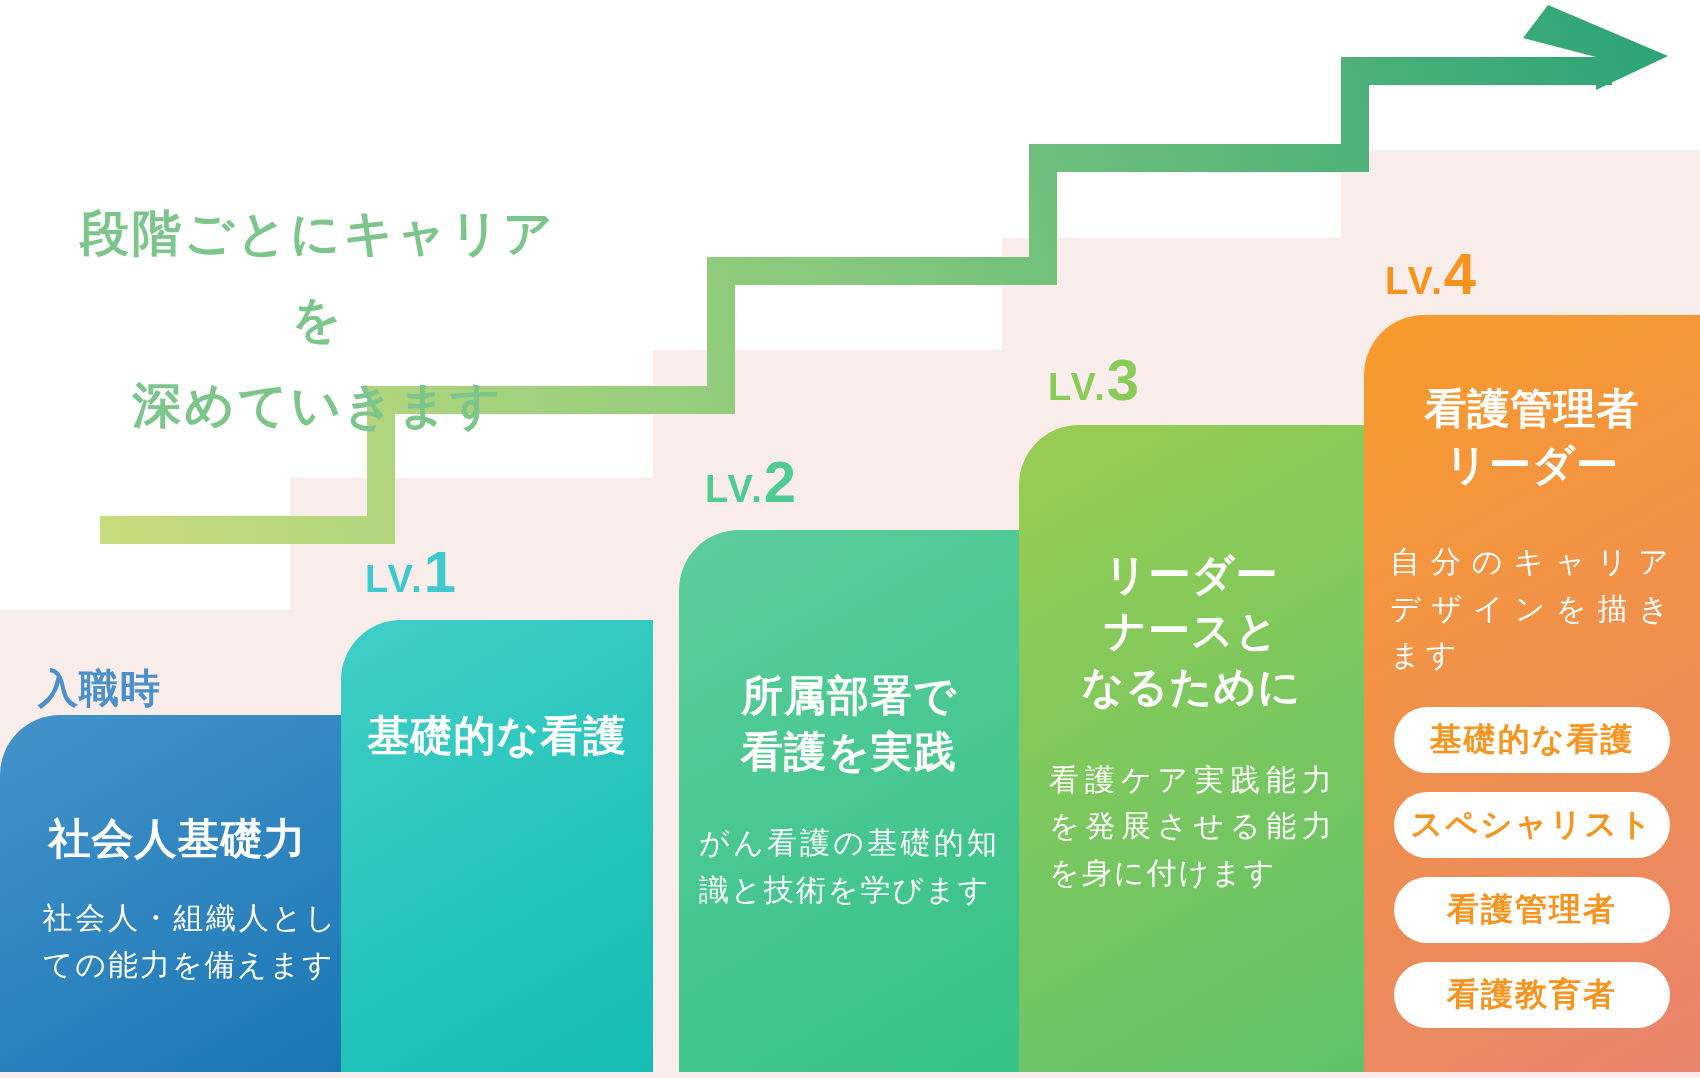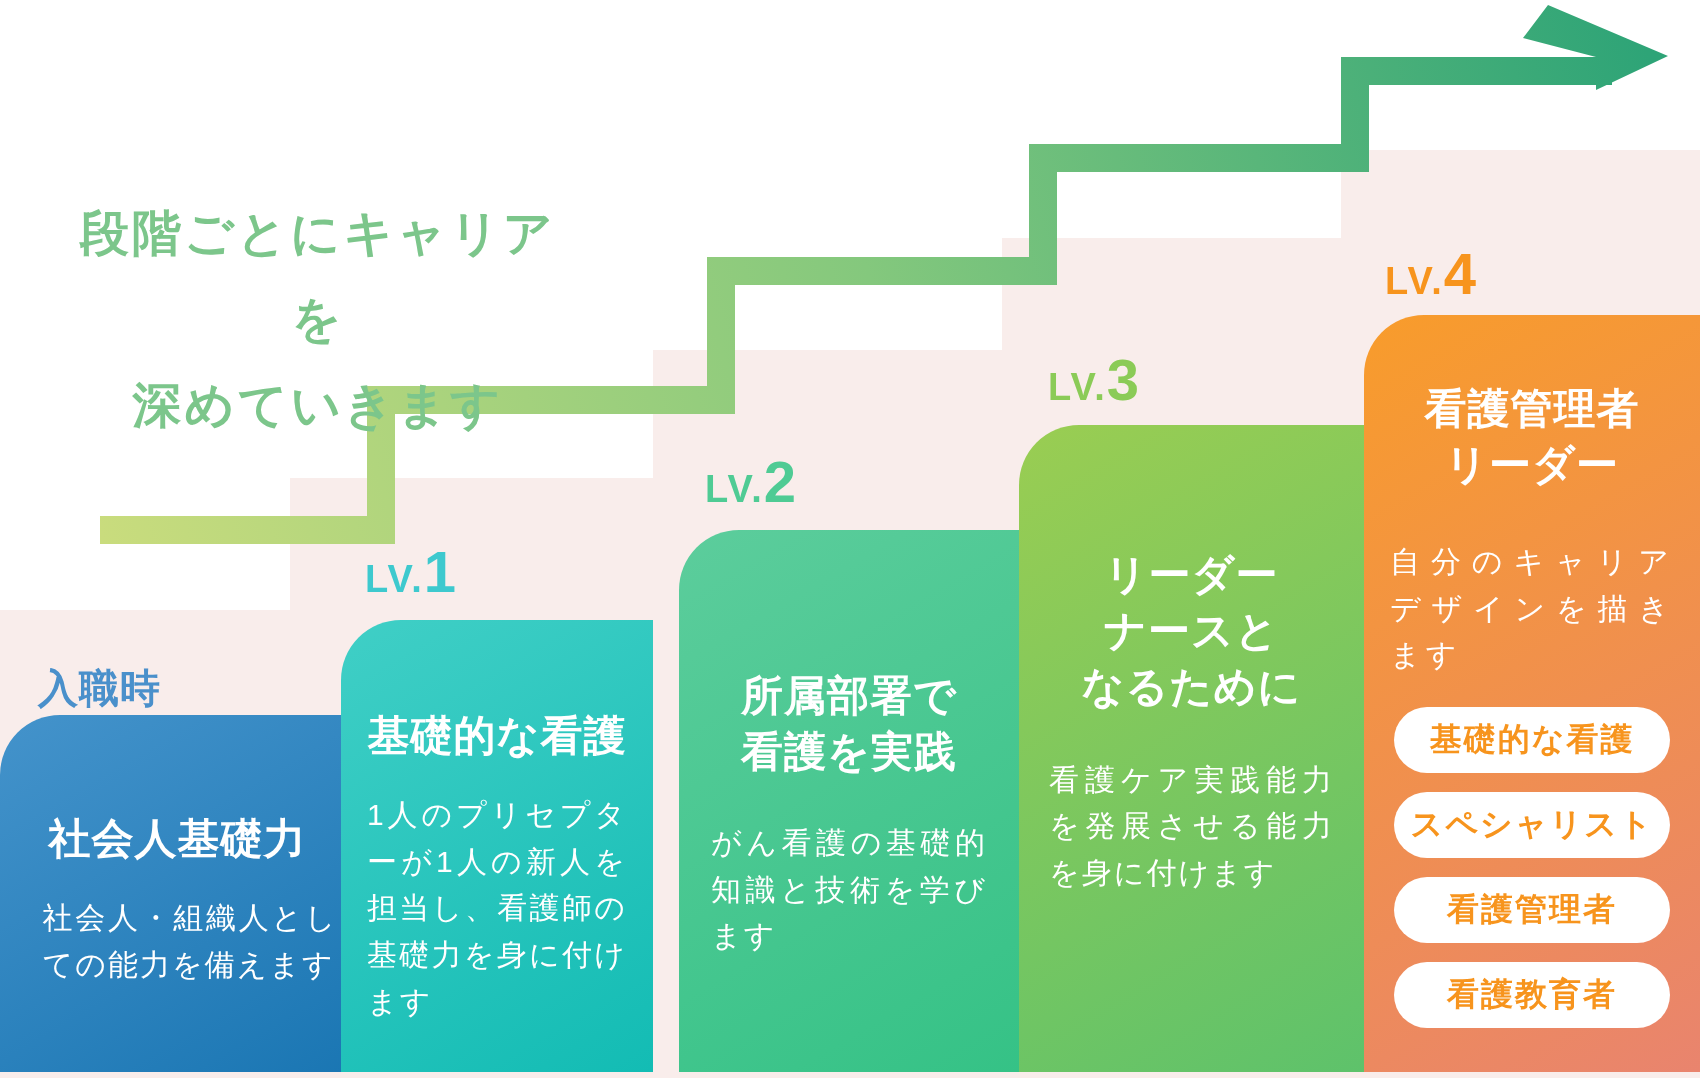--- a/index.html
+++ b/index.html
@@ -71,21 +71,21 @@
     bottom:6px;
     border-radius:60px 0 0 0;
     color:#ffffff;
     box-sizing:border-box;
     display:flex;
     flex-direction:column;
     align-items:center;
   }
   .c0{left:0;width:355px;top:715px;padding:96px 30px 0;}
   .c1{left:341px;width:312px;top:620px;padding:88px 26px 16px;}
-  .c2{left:679px;width:340px;top:530px;padding:138px 32px 0;}
+  .c2{left:679px;width:340px;top:530px;padding:138px 20px 0;}
   .c3{left:1019px;width:345px;top:425px;padding:122px 30px 0;}
   .c4{left:1364px;width:336px;top:315px;padding:66px 26px 0;}
 
   .card-title{
     font-size:42px;font-weight:bold;
     text-align:center;line-height:1.33;
     letter-spacing:1px;
   }
   .card-body{
     width:100%;
@@ -161,21 +161,20 @@
     <div class="card-title">
       <div>社会人基礎力</div>
     </div>
     <div class="card-body mb0">社会人・組織人としての能力を備えます</div>
   </div>
 
   <div class="card c1" style="background: linear-gradient(150deg, rgb(64, 207, 198) 0%, rgb(19, 188, 180) 100%);">
     <div class="card-title">
       <div>基礎的な看護</div>
     </div>
-    <div class="card-body mb1">1人のプリセプターが1人の新人を担当し、看護師の基礎力を身に付けます</div>
   </div>
 
   <div class="card c2" style="background: linear-gradient(150deg, rgb(92, 205, 156) 0%, rgb(53, 194, 134) 100%);">
     <div class="card-title">
       <div>所属部署で</div>
       <div>看護を実践</div>
     </div>
     <div class="card-body mb2">がん看護の基礎的知識と技術を学びます</div>
   </div>
 

